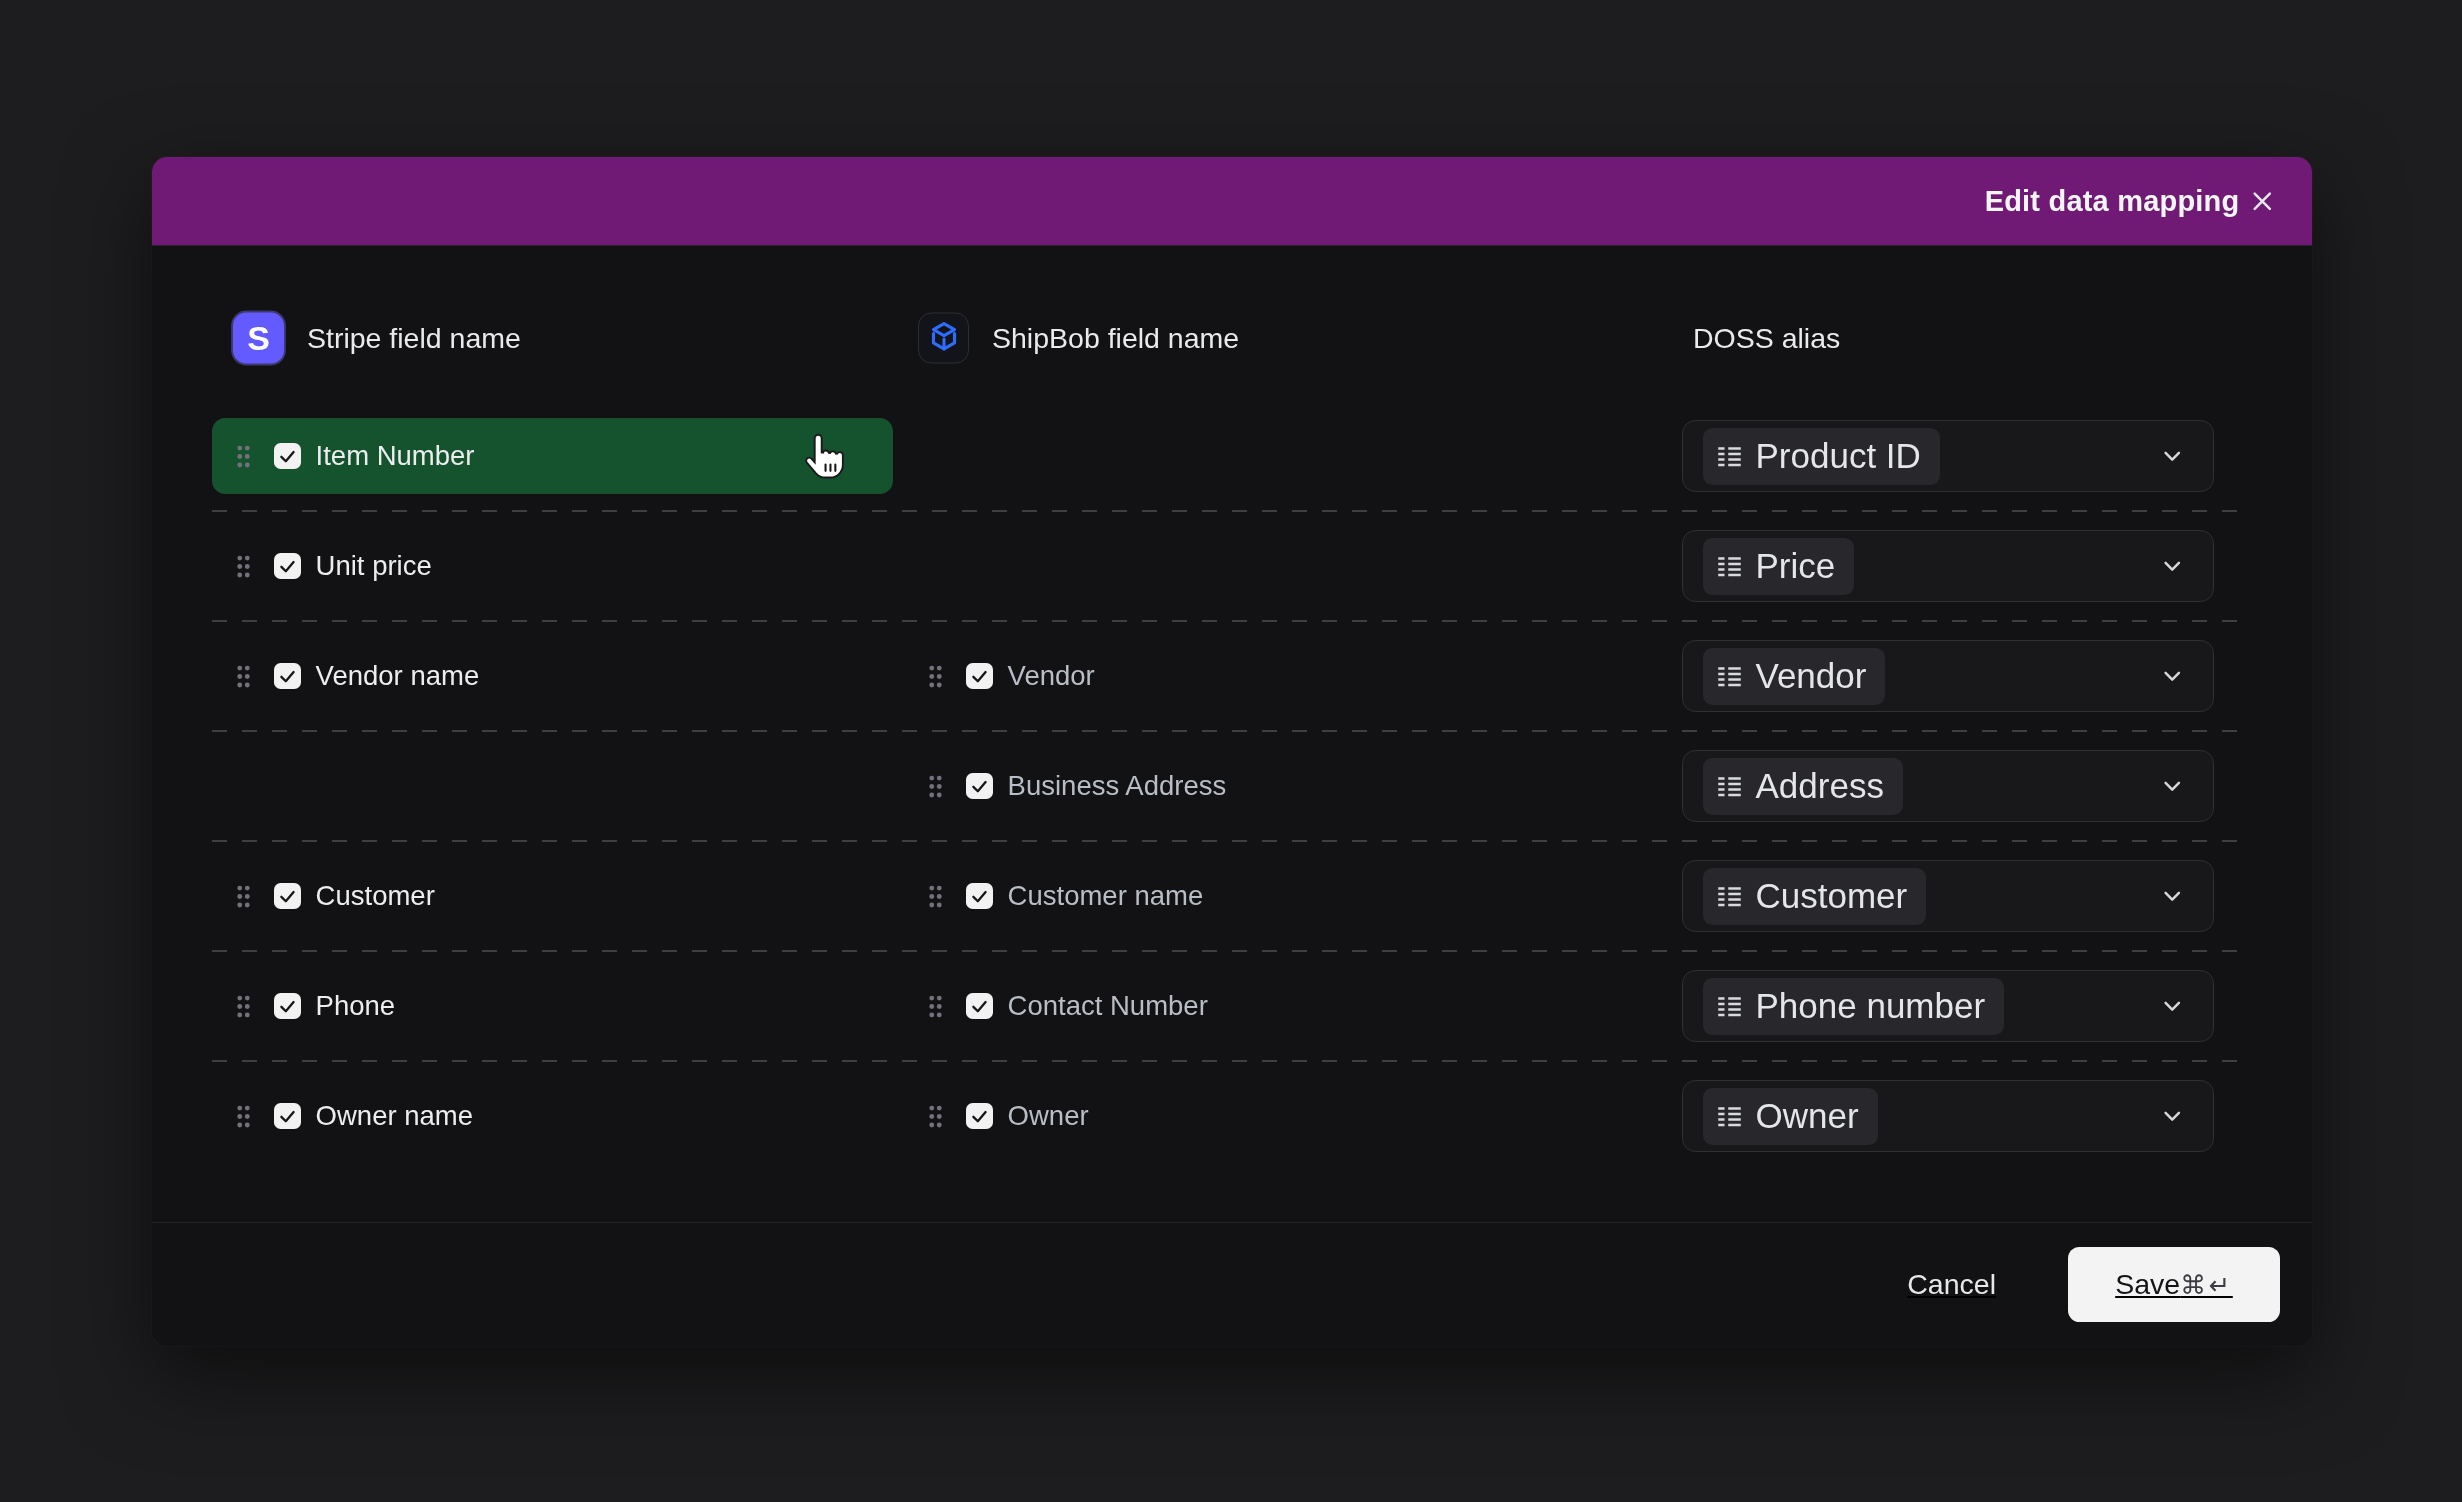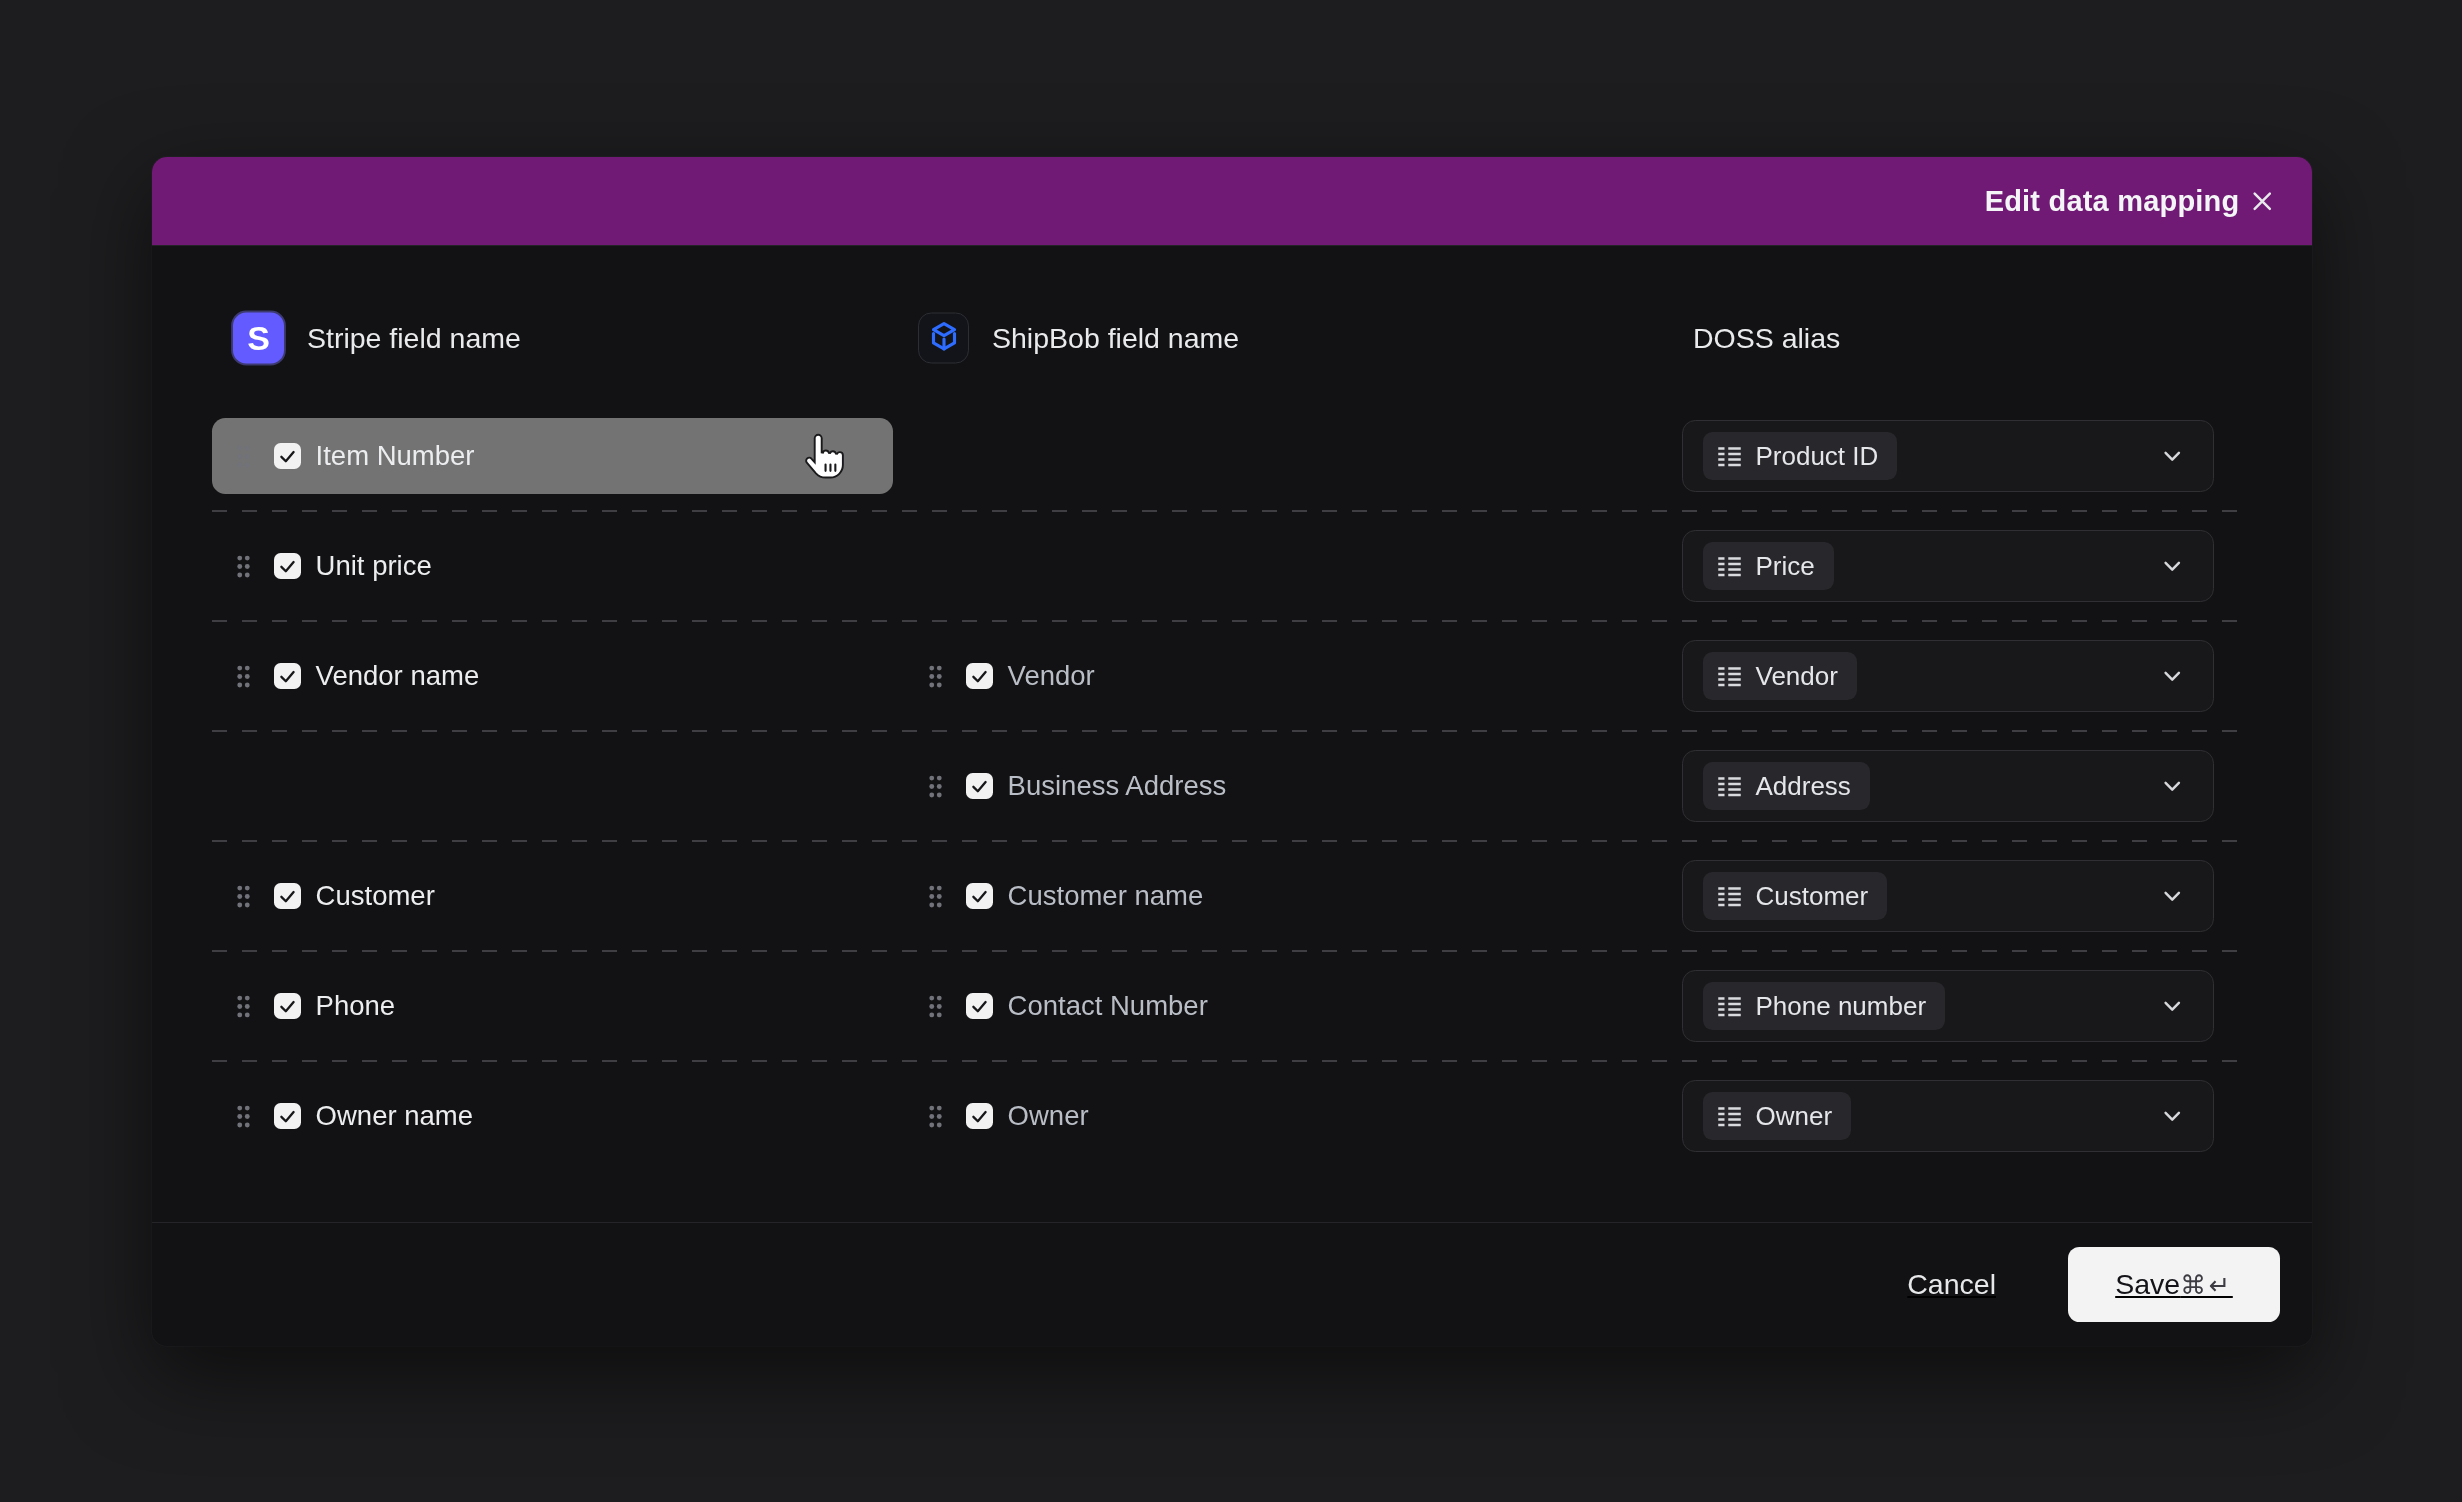--- a/index.html
+++ b/index.html
@@ -47,21 +47,21 @@
   
   .rows { position:absolute; top:172px; left:0; right:0; }
   .row { position:relative; height:76px; }
   .row-divider { position:relative; height:34px; }
   .row-divider::after {
     content:""; position:absolute; top:16px; left:60px; right:62px; height:1.9px;
     background:repeating-linear-gradient(to right, #3e3e43 0 15px, transparent 15px 30px);
   }
   .cell { position:absolute; top:0; height:76px; display:flex; align-items:center; }
   .cell-stripe  { left:60px;  width:681px; padding-left:24px; border-radius:13.3px; }
-  .cell-stripe.hovered { background:#737373; }
+  .cell-stripe.hovered { background:#14532d; }
   .cell-shipbob { left:752px; width:664px; padding-left:24px; }
   .cell-alias   { left:1530px; width:532px; }
   .handle { width:15px; height:25px; margin-right:23px; display:flex; flex:0 0 auto; cursor:grab; }
   .checkbox {
     width:26.6px; height:26.6px; margin-right:15px; flex:0 0 auto;
     background:#f2f2f3; border-radius:6.6px;
     display:flex; align-items:center; justify-content:center; cursor:pointer;
   }
   .field-label { font-size:27.5px; color:#ecedef; }
   .cell-shipbob .field-label { color:#b9bdc5; }
@@ -69,21 +69,21 @@
   .select {
     width:100%; height:72px; background:#18181a;
     border:1.9px solid #2f2f34; border-radius:13.3px;
     display:flex; align-items:center; justify-content:space-between;
     padding:0 26.6px 0 20px; cursor:pointer;
   }
   .chip {
     display:flex; align-items:center; gap:13.3px;
     background:#28282c; border-radius:9.5px; padding:8.5px 19px 8.5px 14.2px;
   }
-  .chip-label { font-size:26px; color:#e5e6e9; }
+  .chip-label { font-size:35px; color:#e5e6e9; }
   .chip-icon, .chevron { display:flex; flex:0 0 auto; }
   
   .modal-footer {
     position:absolute; left:0; right:0; bottom:0; height:124px;
     border-top:0.9px solid #252529;
     display:flex; align-items:center; justify-content:flex-end;
     gap:72px; padding-right:32px;text-decoration:underline;
   }
   .cancel-button {
     background:none; border:none; cursor:pointer;

